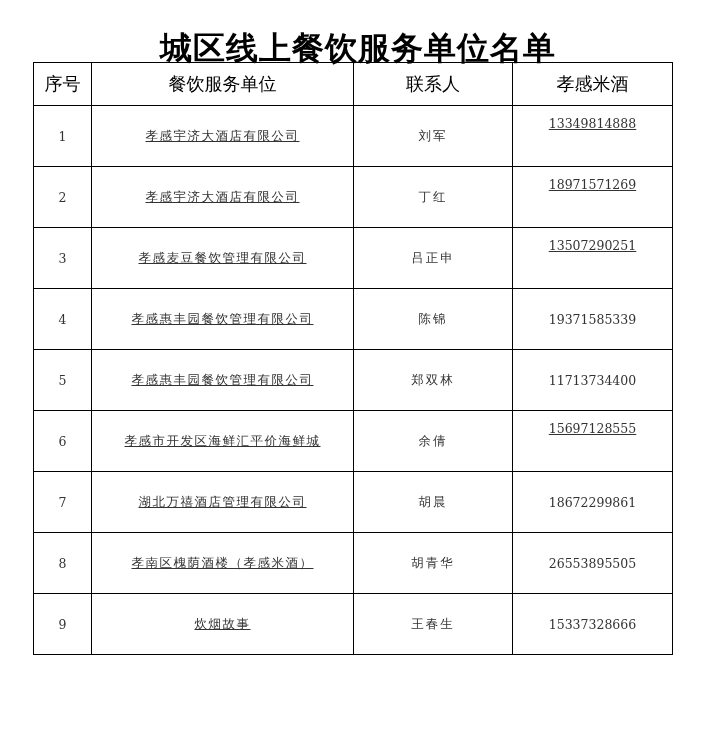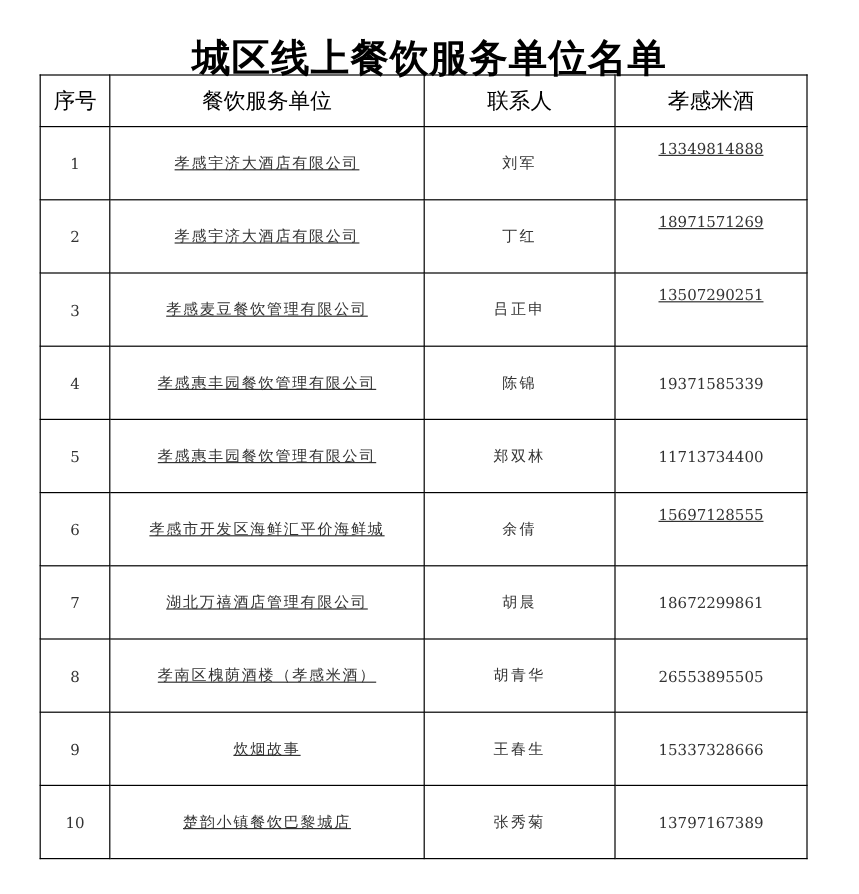--- a/index.html
+++ b/index.html
@@ -100,20 +100,14 @@
         <td class="unit">孝南区槐荫酒楼（孝感米酒）</td>
         <td class="contact">胡青华</td>
         <td class="phone">26553895505</td>
       </tr>
       <tr>
         <td class="num">9</td>
         <td class="unit">炊烟故事</td>
         <td class="contact">王春生</td>
         <td class="phone">15337328666</td>
       </tr>
-      <tr>
-        <td class="num">10</td>
-        <td class="unit">楚韵小镇餐饮巴黎城店</td>
-        <td class="contact">张秀菊</td>
-        <td class="phone">13797167389</td>
-      </tr>
     </tbody>
 </table>
 
 </body></html>

